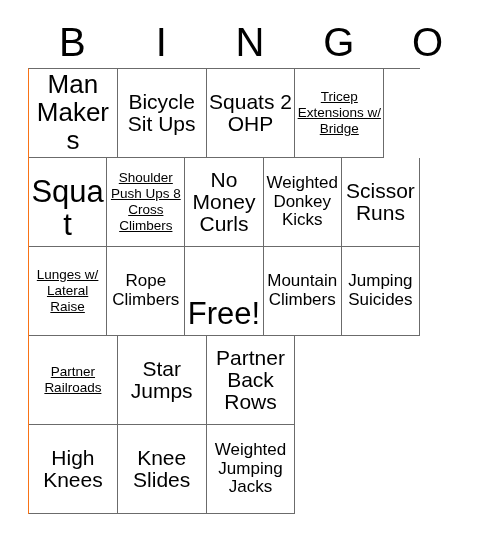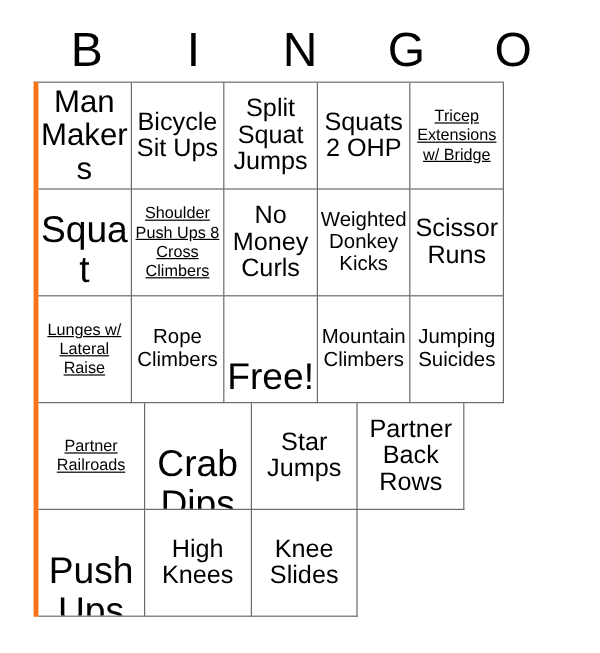--- a/index.html
+++ b/index.html
@@ -32,21 +32,21 @@
     justify-content: center;
     font-size: 40px;
     font-weight: 400;
     color: #000000;
     line-height: 1;
     letter-spacing: 0;
   }
   .grid {
     width: 392px;
     border-top: 1px solid #6b6b6b;
-    border-left: 4px solid #f97316;
+    border-left: 1px solid #f97316;
     box-sizing: border-box;
   }
   .grid-row {
     display: flex;
     width: 100%;
   }
   .cell {
     width: 88.8px;
     height: 89px;
     box-sizing: border-box;
@@ -89,23 +89,20 @@
   <div class="grid">
 
     <div class="grid-row">
       <div class="cell fs-lg">
           <span class="cell-text">Man Makers</span>
         </div>
       <div class="cell fs-md">
           <span class="cell-text">Bicycle Sit Ups</span>
         </div>
       <div class="cell fs-md">
-          <span class="cell-text">Split Squat Jumps</span>
-        </div>
-      <div class="cell fs-md">
           <span class="cell-text">Squats 2 OHP</span>
         </div>
       <div class="cell fs-xs">
           <span class="cell-text">Tricep Extensions w/ Bridge</span>
         </div>
     </div>
 
     <div class="grid-row">
       <div class="cell fs-xl">
           <span class="cell-text">Squat Hops</span>
@@ -139,37 +136,34 @@
         </div>
       <div class="cell fs-sm">
           <span class="cell-text">Jumping Suicides</span>
         </div>
     </div>
 
     <div class="grid-row">
       <div class="cell fs-xs">
           <span class="cell-text">Partner Railroads</span>
         </div>
-      <div class="cell fs-xl">
-          <span class="cell-text">Crab Dips</span>
-        </div>
       <div class="cell fs-md">
           <span class="cell-text">Star Jumps</span>
         </div>
       <div class="cell fs-md">
           <span class="cell-text">Partner Back Rows</span>
         </div>
     </div>
 
     <div class="grid-row">
-      <div class="cell fs-xl">
-          <span class="cell-text">Push Ups</span>
-        </div>
       <div class="cell fs-md">
           <span class="cell-text">High Knees</span>
         </div>
       <div class="cell fs-md">
           <span class="cell-text">Knee Slides</span>
+        </div>
+      <div class="cell fs-sm">
+          <span class="cell-text">Weighted Jumping Jacks</span>
         </div>
     </div>
 
   </div>
 </div>
 
 </body></html>

